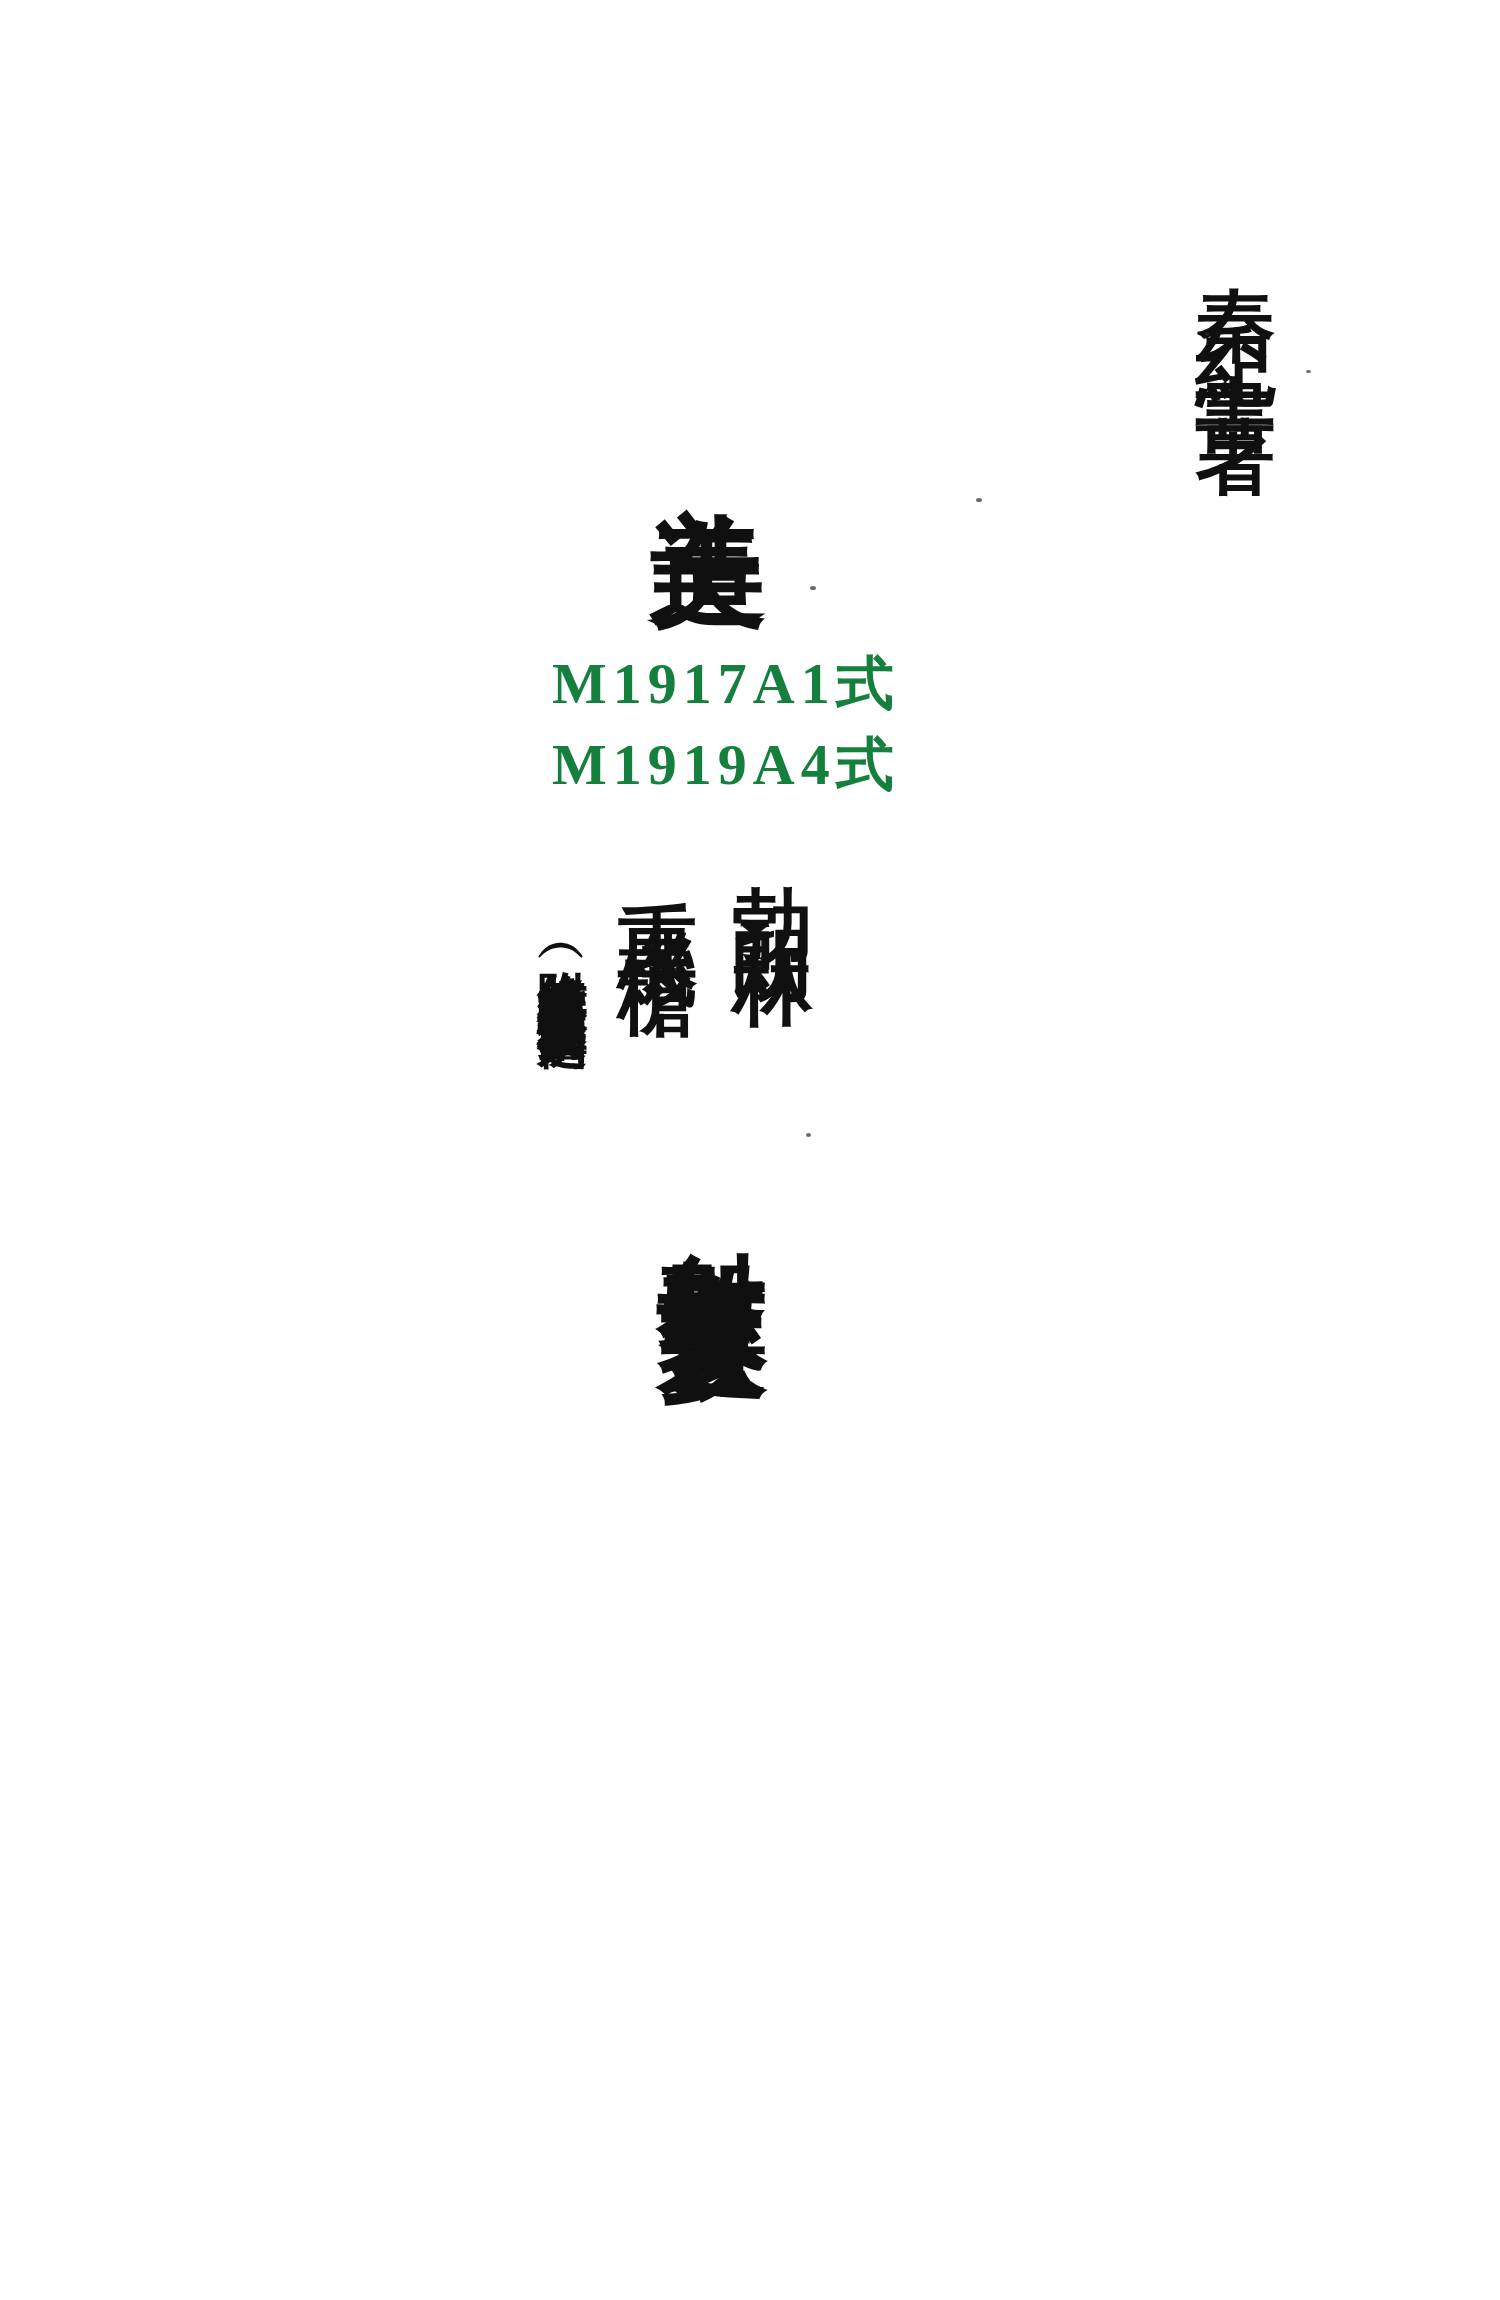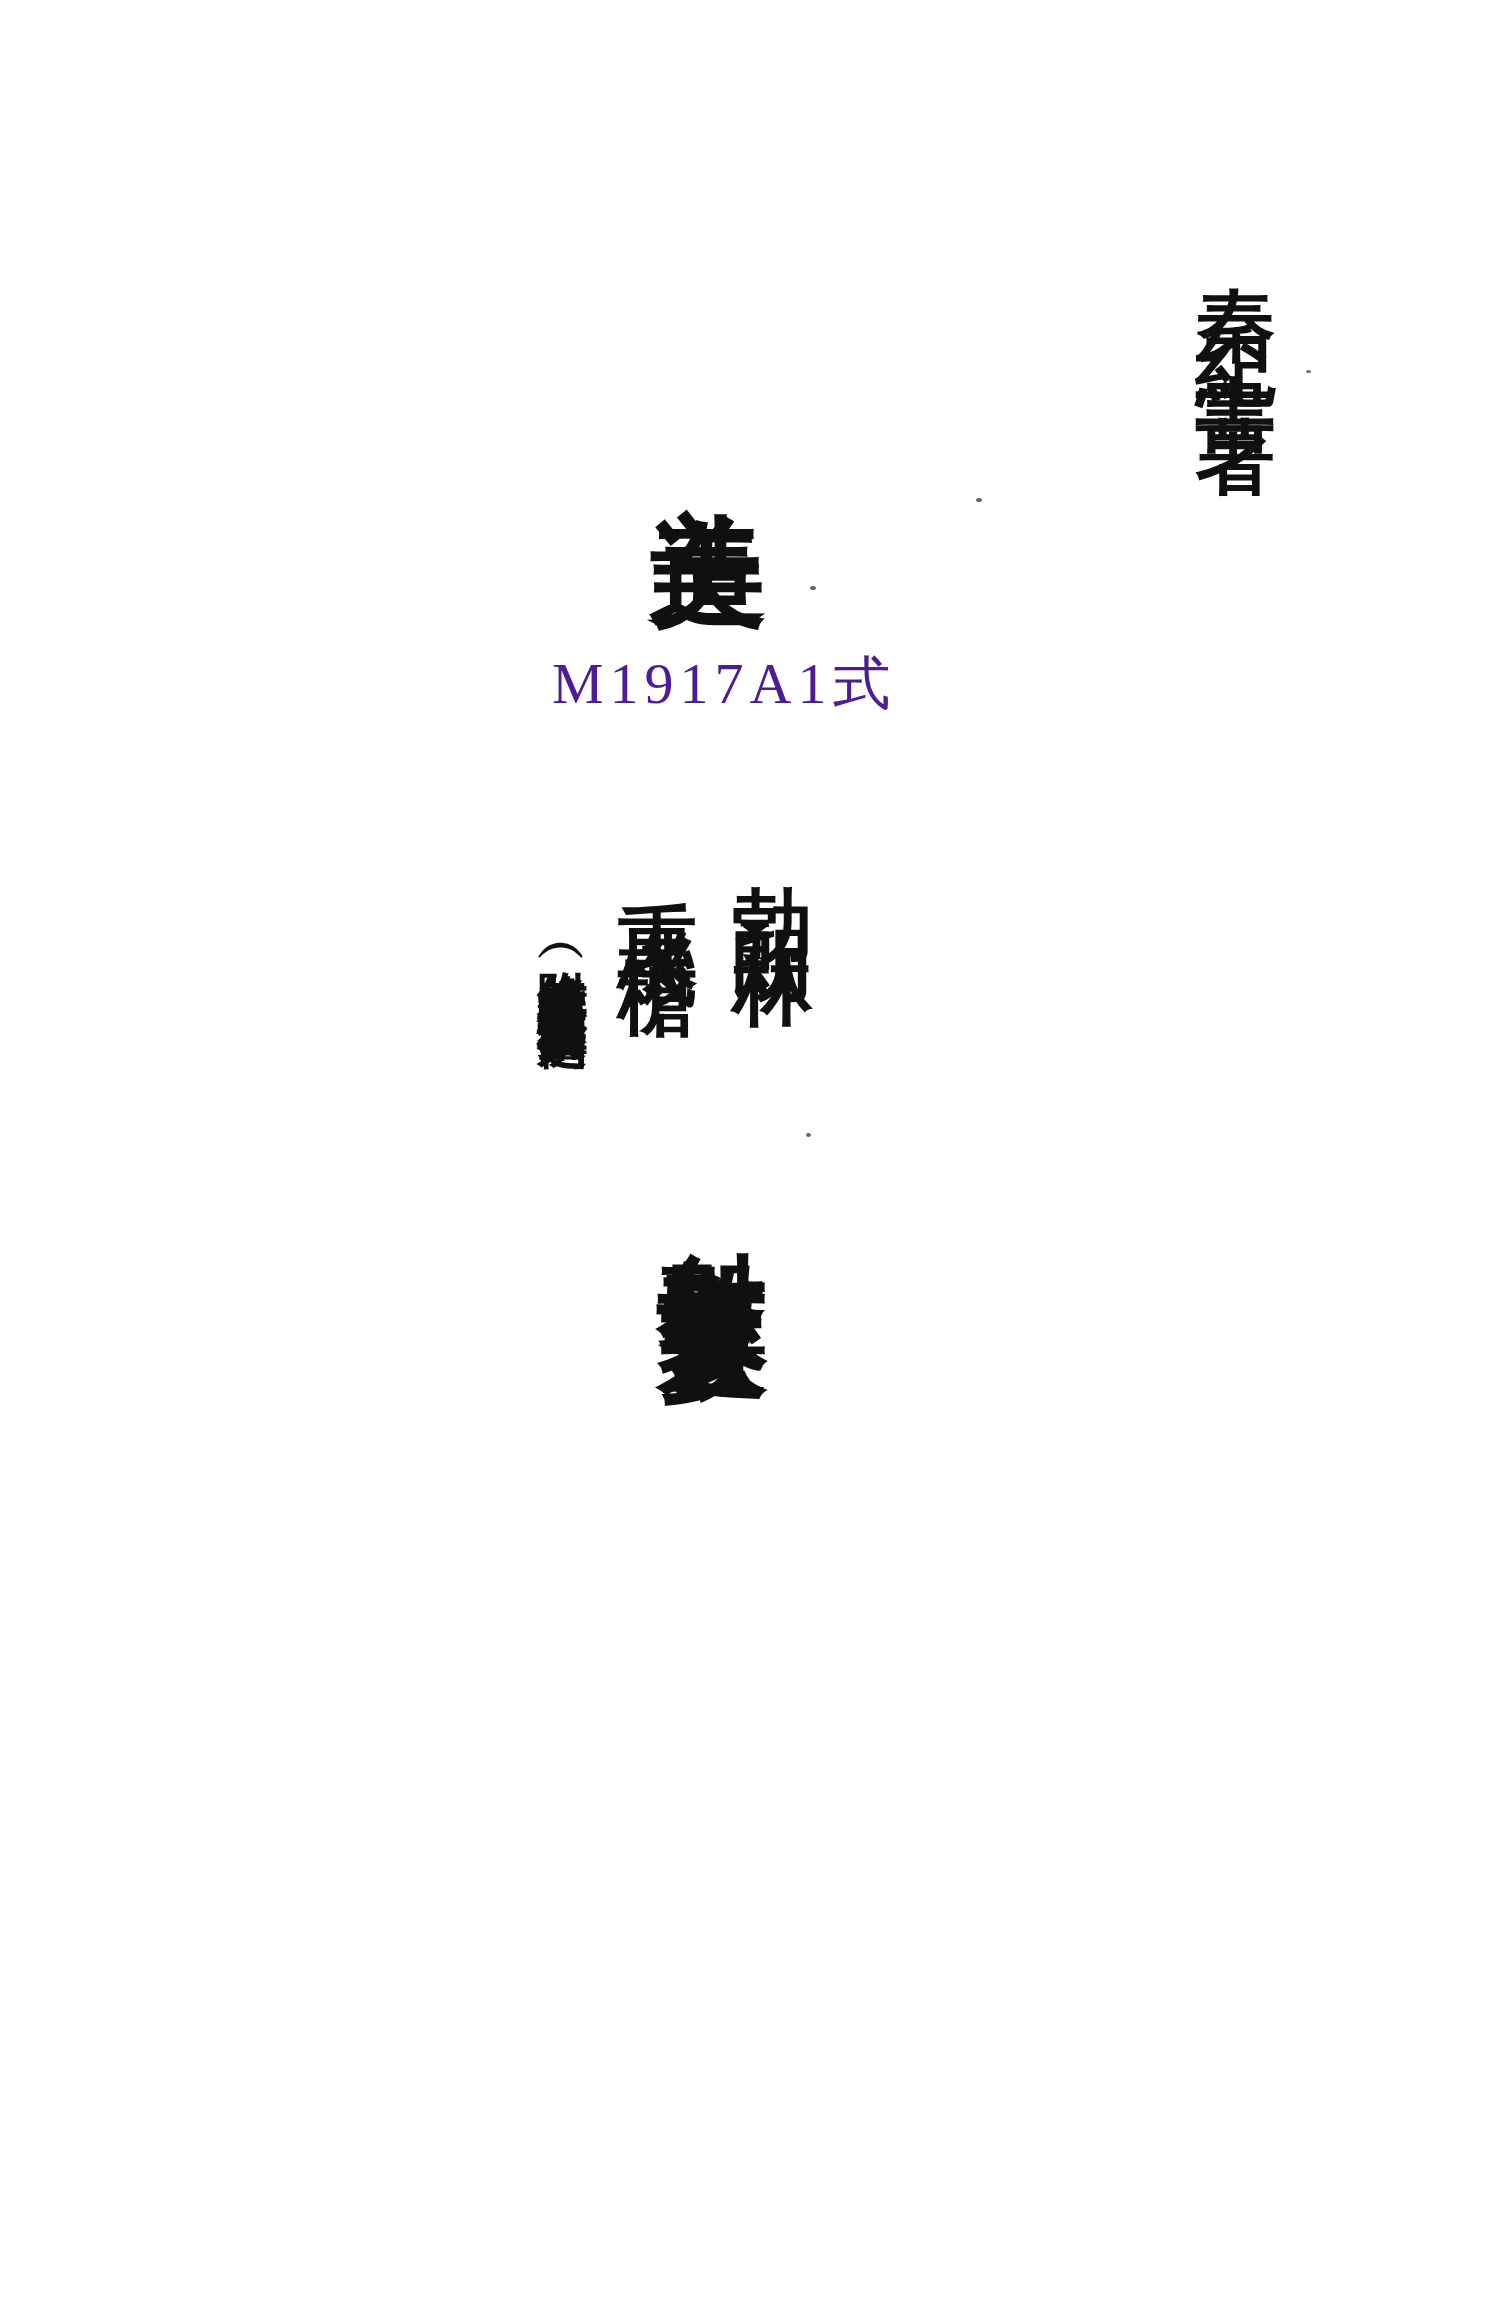--- a/index.html
+++ b/index.html
@@ -35,24 +35,24 @@
   .origin-col {
     left: 648px;
     top: 408px;
     font-size: 118px;
     letter-spacing: 8px;
   }
   .model-line {
     position: absolute;
     left: 552px;
     font-size: 58px;
-    font-weight: 400;
+    font-weight: 700;
     letter-spacing: 6px;
     line-height: 1;
-    color: #4c1d95;
+    color: #15803d;
     white-space: nowrap;
   }
   .model-1 { top: 655px; }
   .model-2 { top: 736px; }
   .gun-right-col {
     left: 733px;
     top: 822px;
     font-size: 80px;
     letter-spacing: 30px;
   }
@@ -90,20 +90,21 @@
 </head>
 <body>
 
 <div class="page">
 
   <div class="v-col author-col">秦紀書著</div>
 
   <div class="v-col origin-col">美造</div>
 
   <div class="model-line model-1">M1917A1式</div>
+  <div class="model-line model-2">M1919A4式</div>
 
   <div class="v-col gun-right-col">勃朗林</div>
   <div class="v-col gun-left-col">重機槍</div>
 
   <div class="v-col main-title-col">射擊教育之參攷</div>
 
   <div class="v-col note-col">（附錄基本敎練暫行規定及掩體構築之圖例）</div>
 
   <div class="speck speck-1"></div>
   <div class="speck speck-2"></div>

